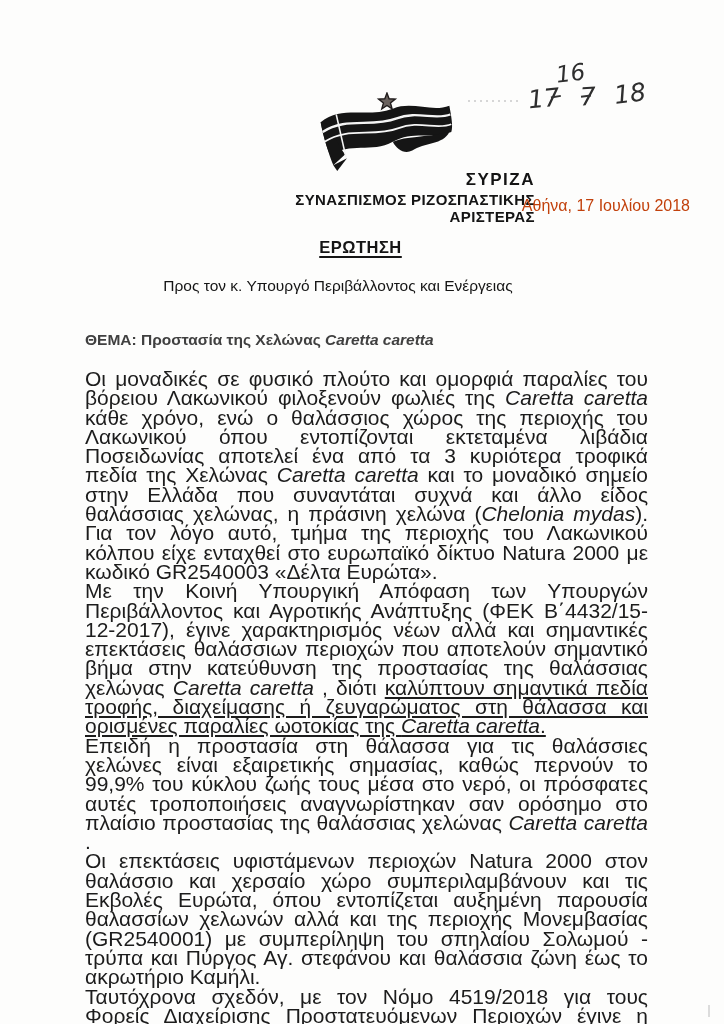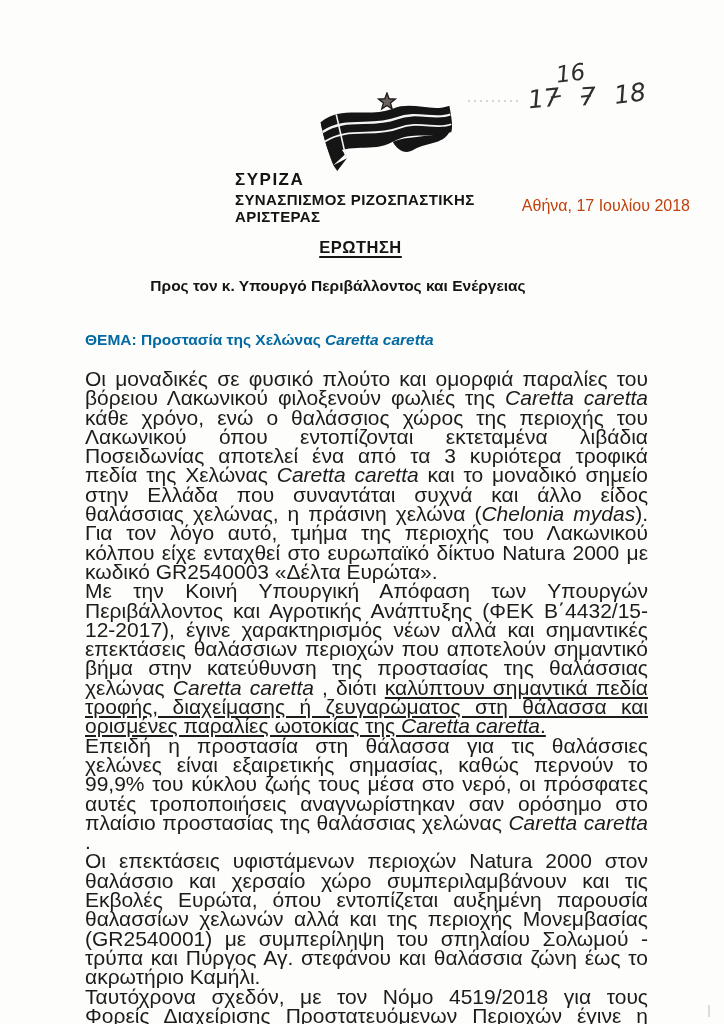--- a/index.html
+++ b/index.html
@@ -34,21 +34,21 @@
     position:absolute; top:100px; left:468px; width:52px; height:2px;
     background:repeating-linear-gradient(90deg,#d6d6d6 0 2px, transparent 2px 6px);
   }
   .artifact-mark {
     position:absolute; top:1005px; left:708px; width:2px; height:12px; background:#dcdcdc;
   }
 
   
   .logo {
     position:absolute; top:92px; left:385px; transform:translateX(-50%);
-    width:300px; text-align:left;
+    width:300px; text-align:right;
   }
   .logo svg { display:block; margin:0 auto; }
   .logo-name {
     font-weight:bold; font-size:17px; letter-spacing:1.5px;
     color:#141414; margin-top:-4px;
   }
   .logo-sub {
     font-weight:bold; font-size:15px; letter-spacing:0.4px;
     color:#141414; margin-top:1px;
   }
@@ -59,25 +59,25 @@
     font-weight:normal; font-size:16px; color:#c2410c;
   }
   .q-title {
     position:absolute; top:238px; left:342px; transform:translateX(-50%);
     font-weight:bold; font-size:16.5px; letter-spacing:0.5px; color:#151515;
     text-decoration:underline; text-underline-offset:3px; text-decoration-thickness:1.8px;padding-left:37px;
   }
   .recipients {
     position:absolute; top:276px; left:338px; transform:translateX(-50%);
     width:620px; text-align:center;
-    font-weight:bold; font-size:15.5px; line-height:19.5px; color:#151515;
+    font-weight:normal; font-size:15.5px; line-height:19.5px; color:#151515;
   }
   .subject {
     position:absolute; top:331px; left:85px;
-    font-weight:bold; font-size:15.5px; color:#0369a1;
+    font-weight:bold; font-size:15.5px; color:#404040;
   }
   .subject .sp-it { font-style:italic; }
 
   
   .doc-body {
     position:absolute; top:369px; left:85px; width:563px;
     font-size:21px; line-height:19.3px; text-align:justify;
     color:#1c1c1c;
   }
   .block + .block { }

